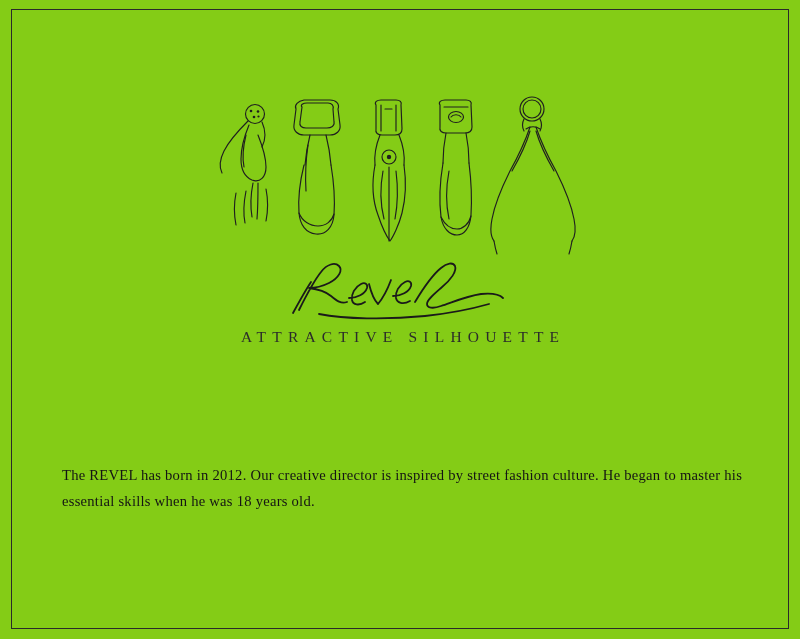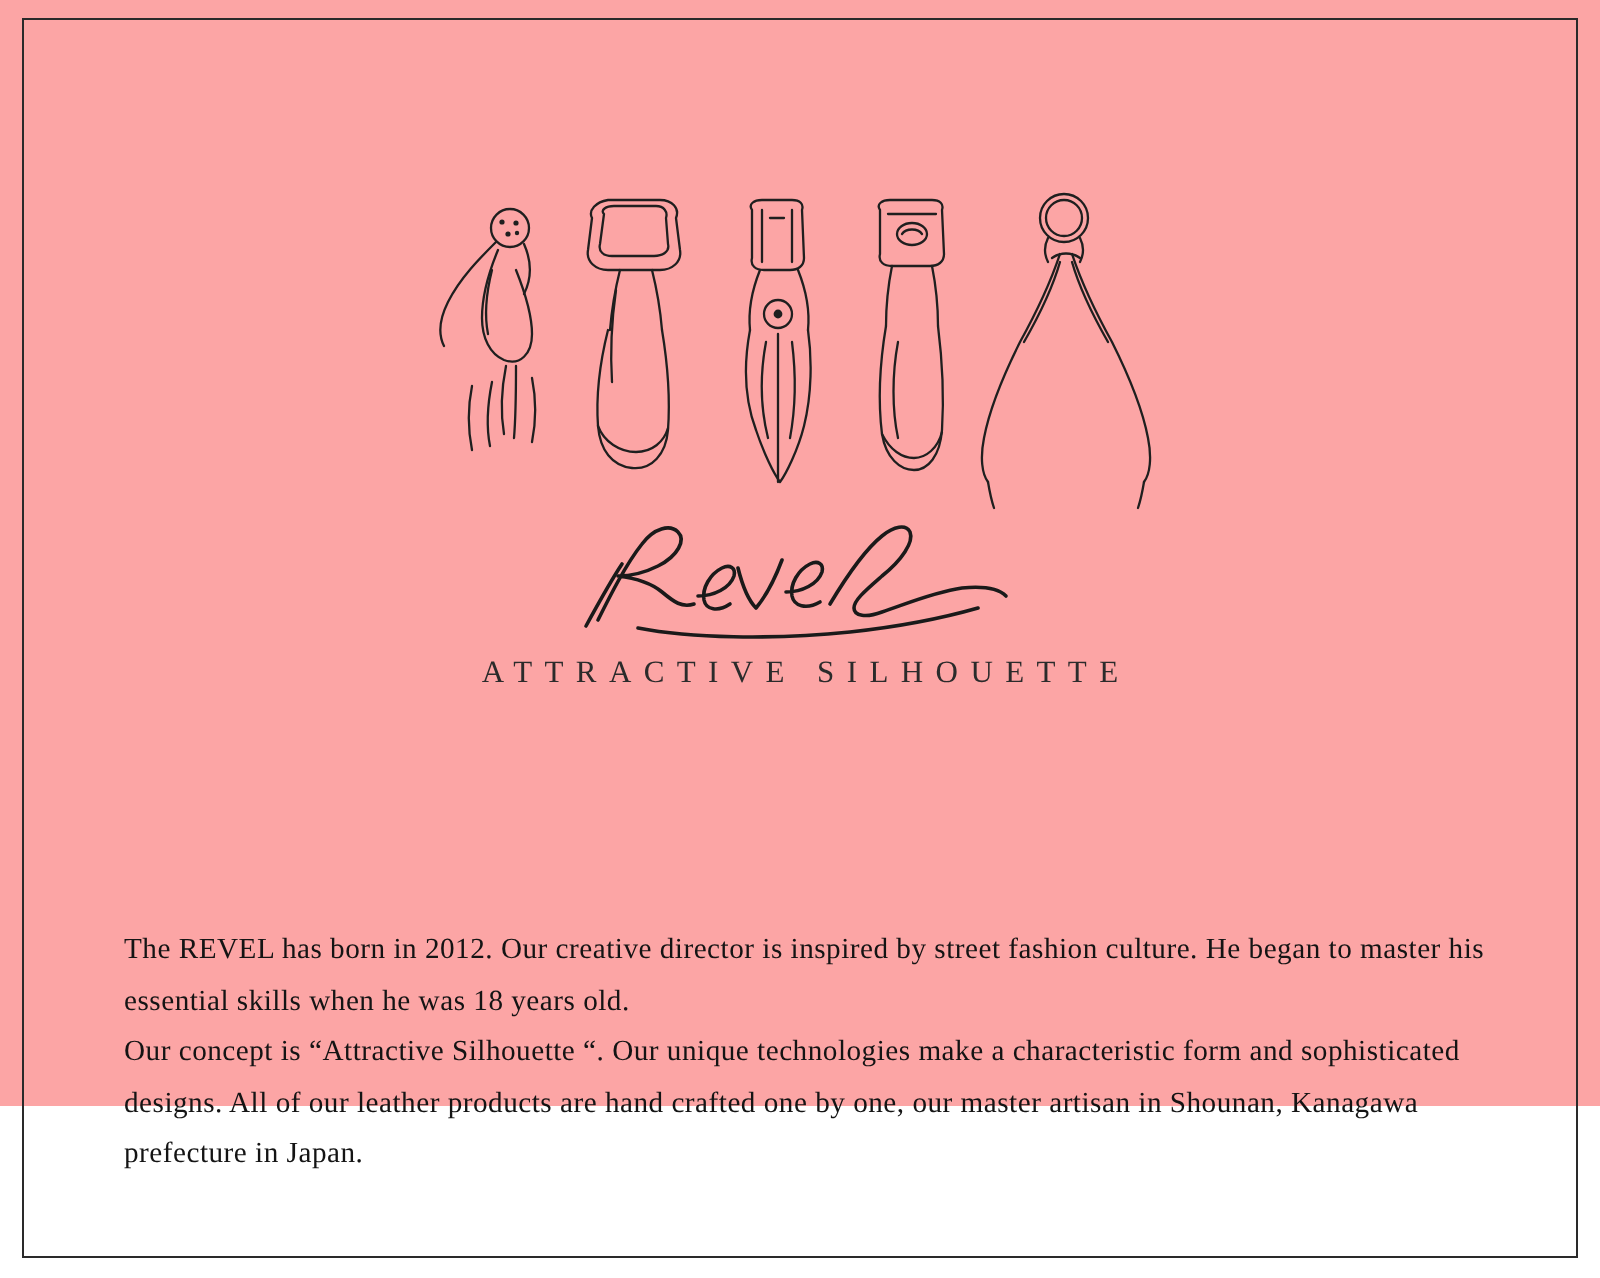--- a/index.html
+++ b/index.html
@@ -10,22 +10,22 @@
   body {
     width: 800px;
     height: 639px;
     overflow: hidden;
     font-family: "Liberation Serif", serif;
     color: #1a1a1a;
   }
   .page {
     position: relative;
     width: 800px;
-    height: 553px;
-    background: #fca5a5;
+    height: 639px;
+    background: #84cc16;
     box-sizing: border-box;
   }
   .page-border {
     position: absolute;
     left: 11px;
     top: 9px;
     width: 778px;
     height: 620px;
     border: 1px solid #2a2a2a;
     box-sizing: border-box;
@@ -182,16 +182,15 @@
 
         <path d="M34 56 C60 61, 100 62, 140 58 C168 55, 190 50, 204 46"></path>
       </svg>
 
     </div>
     <div class="tagline">ATTRACTIVE SILHOUETTE</div>
   </div>
 
   <div class="body-copy">
     <p>The REVEL has born in 2012. Our creative director is inspired by street fashion culture. He began to master his essential skills when he was 18 years old.</p>
-    <p>Our concept is “Attractive Silhouette “. Our unique technologies make a characteristic form and sophisticated designs. All of our leather products are hand crafted one by one, our master artisan in Shounan, Kanagawa prefecture in Japan.</p>
   </div>
 
 </div>
 
 </body></html>

